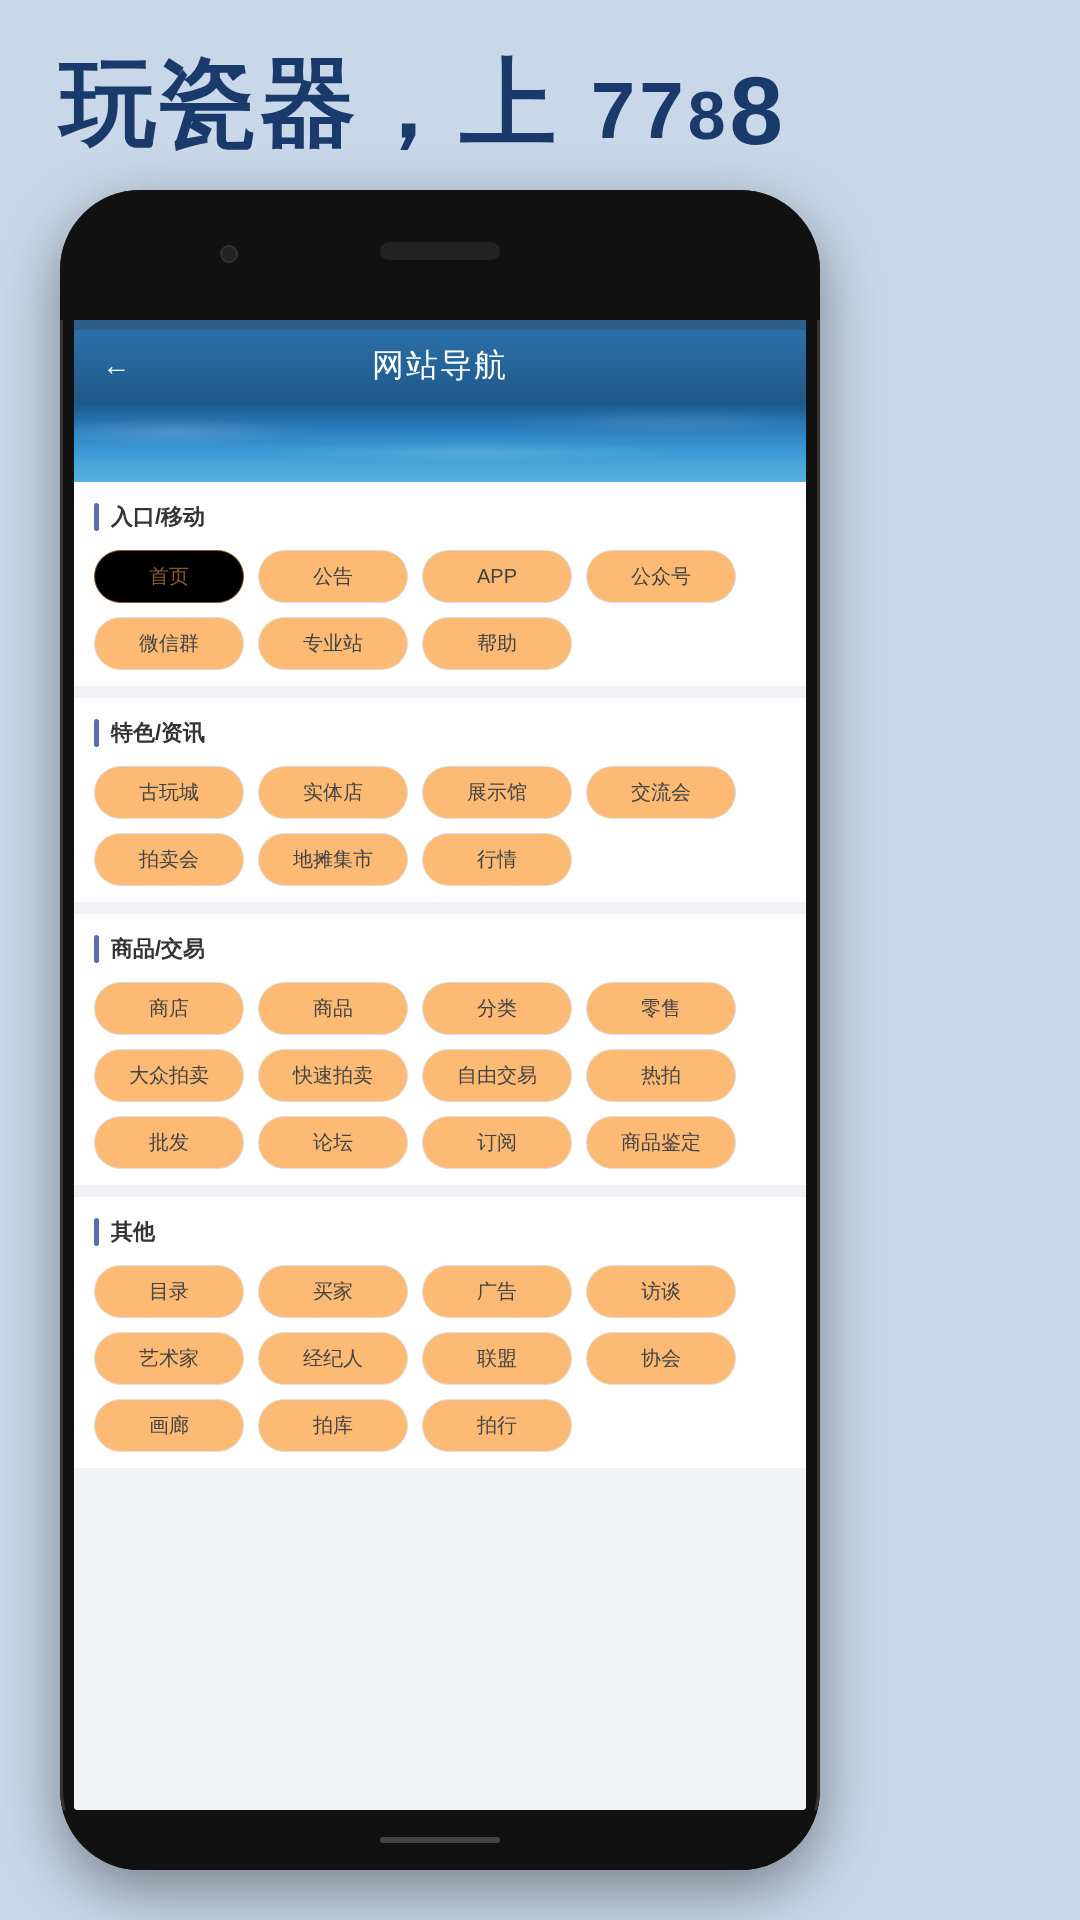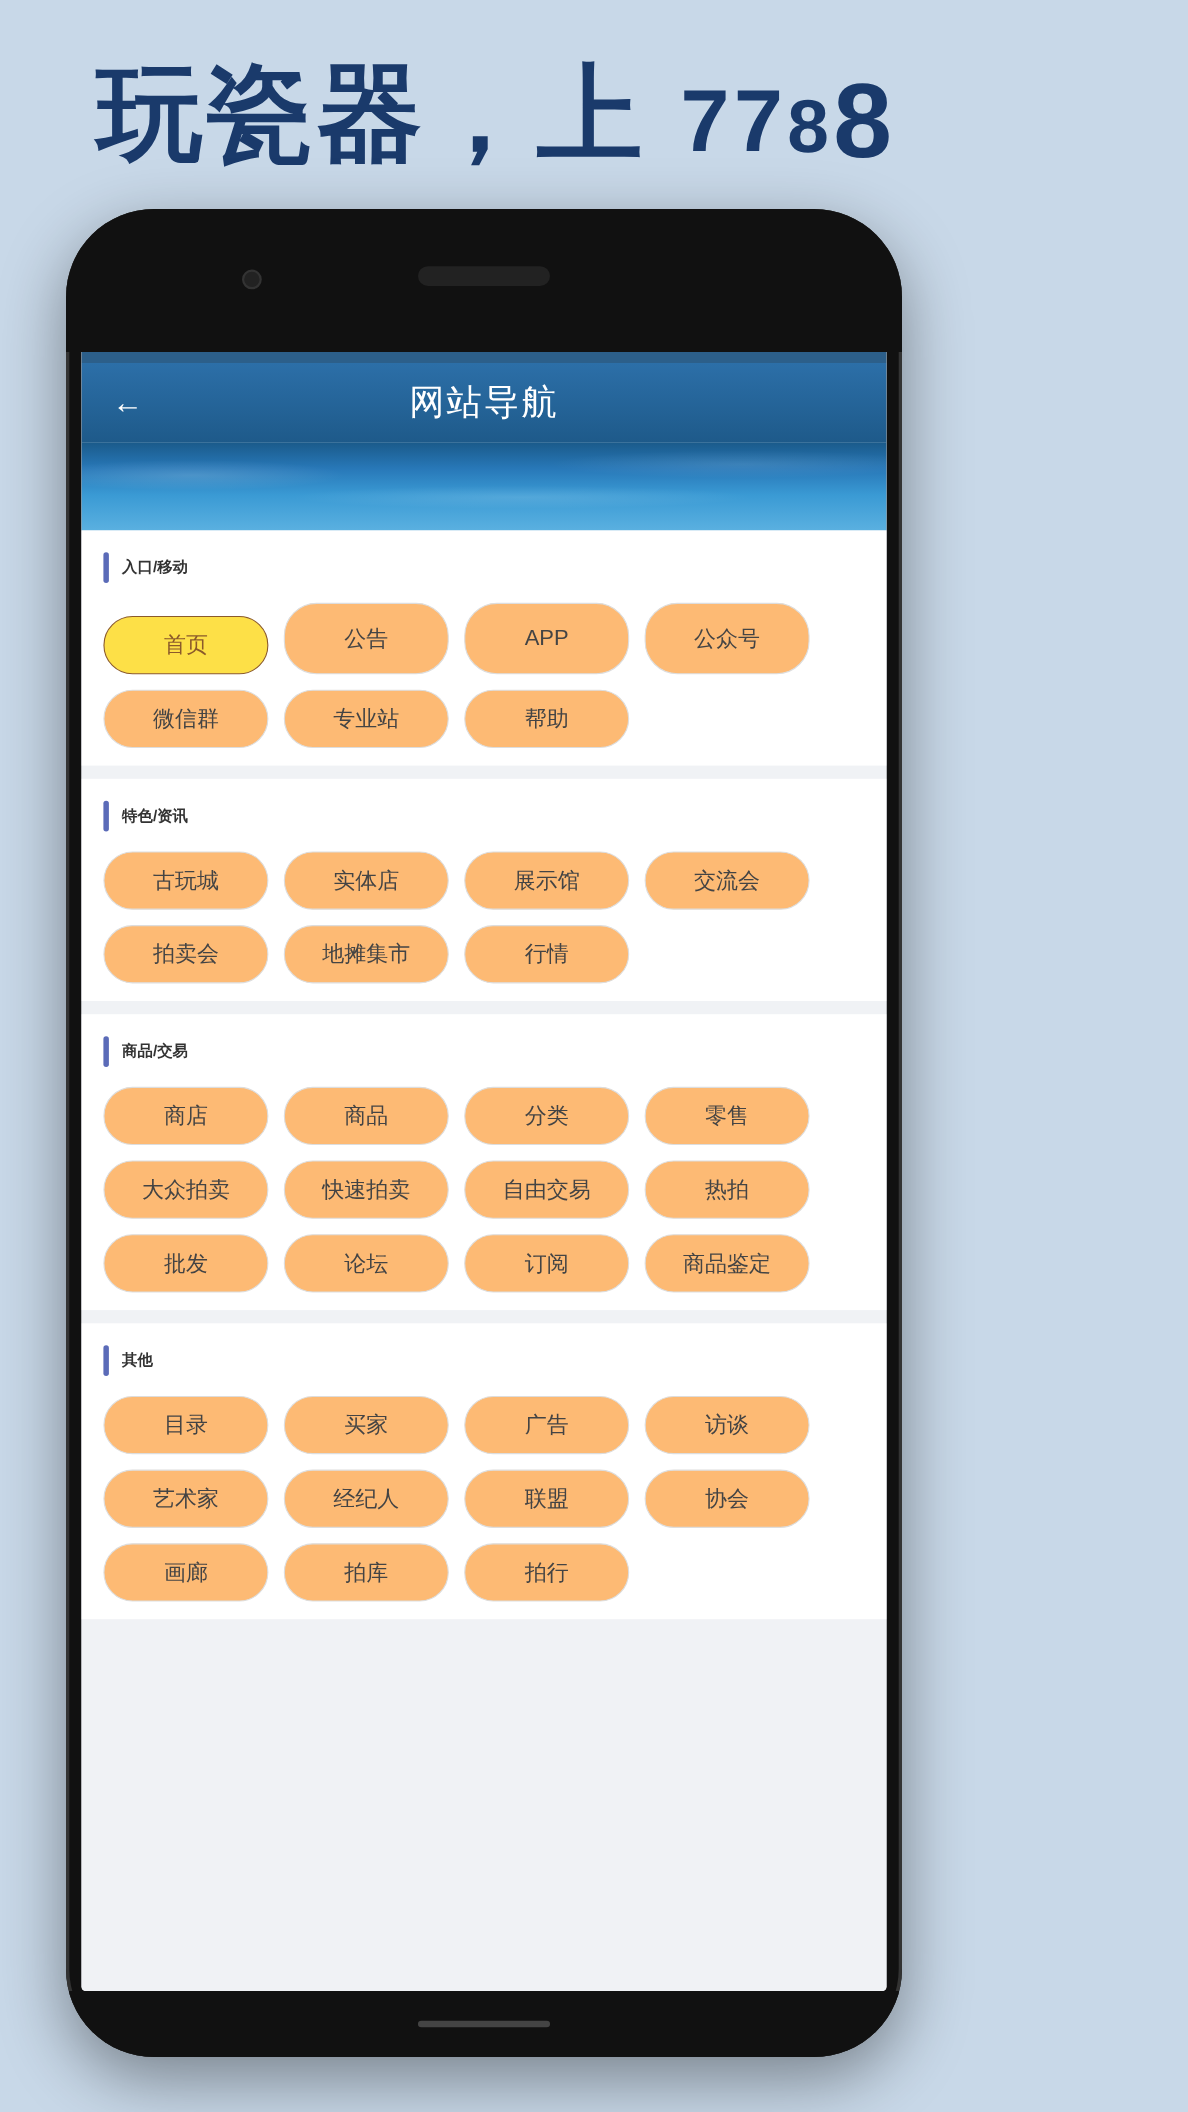--- a/index.html
+++ b/index.html
@@ -15,21 +15,20 @@
     
     .tagline {
       position: absolute;
       top: 40px;
       left: 60px;
       font-size: 96px;
       font-weight: 700;
       color: #1a3a6b;
       letter-spacing: 4px;
       white-space: nowrap;
-      margin-left: 28px;
     }
 
     
     .phone-frame {
       position: absolute;
       top: 190px;
       left: 60px;
       width: 760px;
       height: 1680px;
       background: #111;
@@ -197,21 +196,21 @@
     .section {
       background: white;
       margin-bottom: 12px;
       padding: 20px 20px 16px;
     }
 
     .section-title {
       display: flex;
       align-items: center;
       gap: 12px;
-      font-size: 14px;
+      font-size: 22px;
       font-weight: 600;
       color: #333;
       margin-bottom: 18px;
     }
     .section-indicator {
       width: 5px;
       height: 28px;
       background: #5b6bb8;
       border-radius: 3px;
     }
@@ -231,22 +230,21 @@
       font-size: 20px;
       color: #444;
       cursor: pointer;
       white-space: nowrap;
       min-width: 150px;
       text-align: center;
     }
     .tag-btn.active {
       border-color: #8b5a2b;
       color: #8b5a2b;
-      background: #fde047;
-      margin-top: 12px;
+      background: #000000;
     }
 
     
     .phone-bezel-bottom {
       position: absolute;
       bottom: 0; left: 0; right: 0;
       height: 60px;
       background: #111;
       border-radius: 0 0 80px 80px;
       display: flex;

